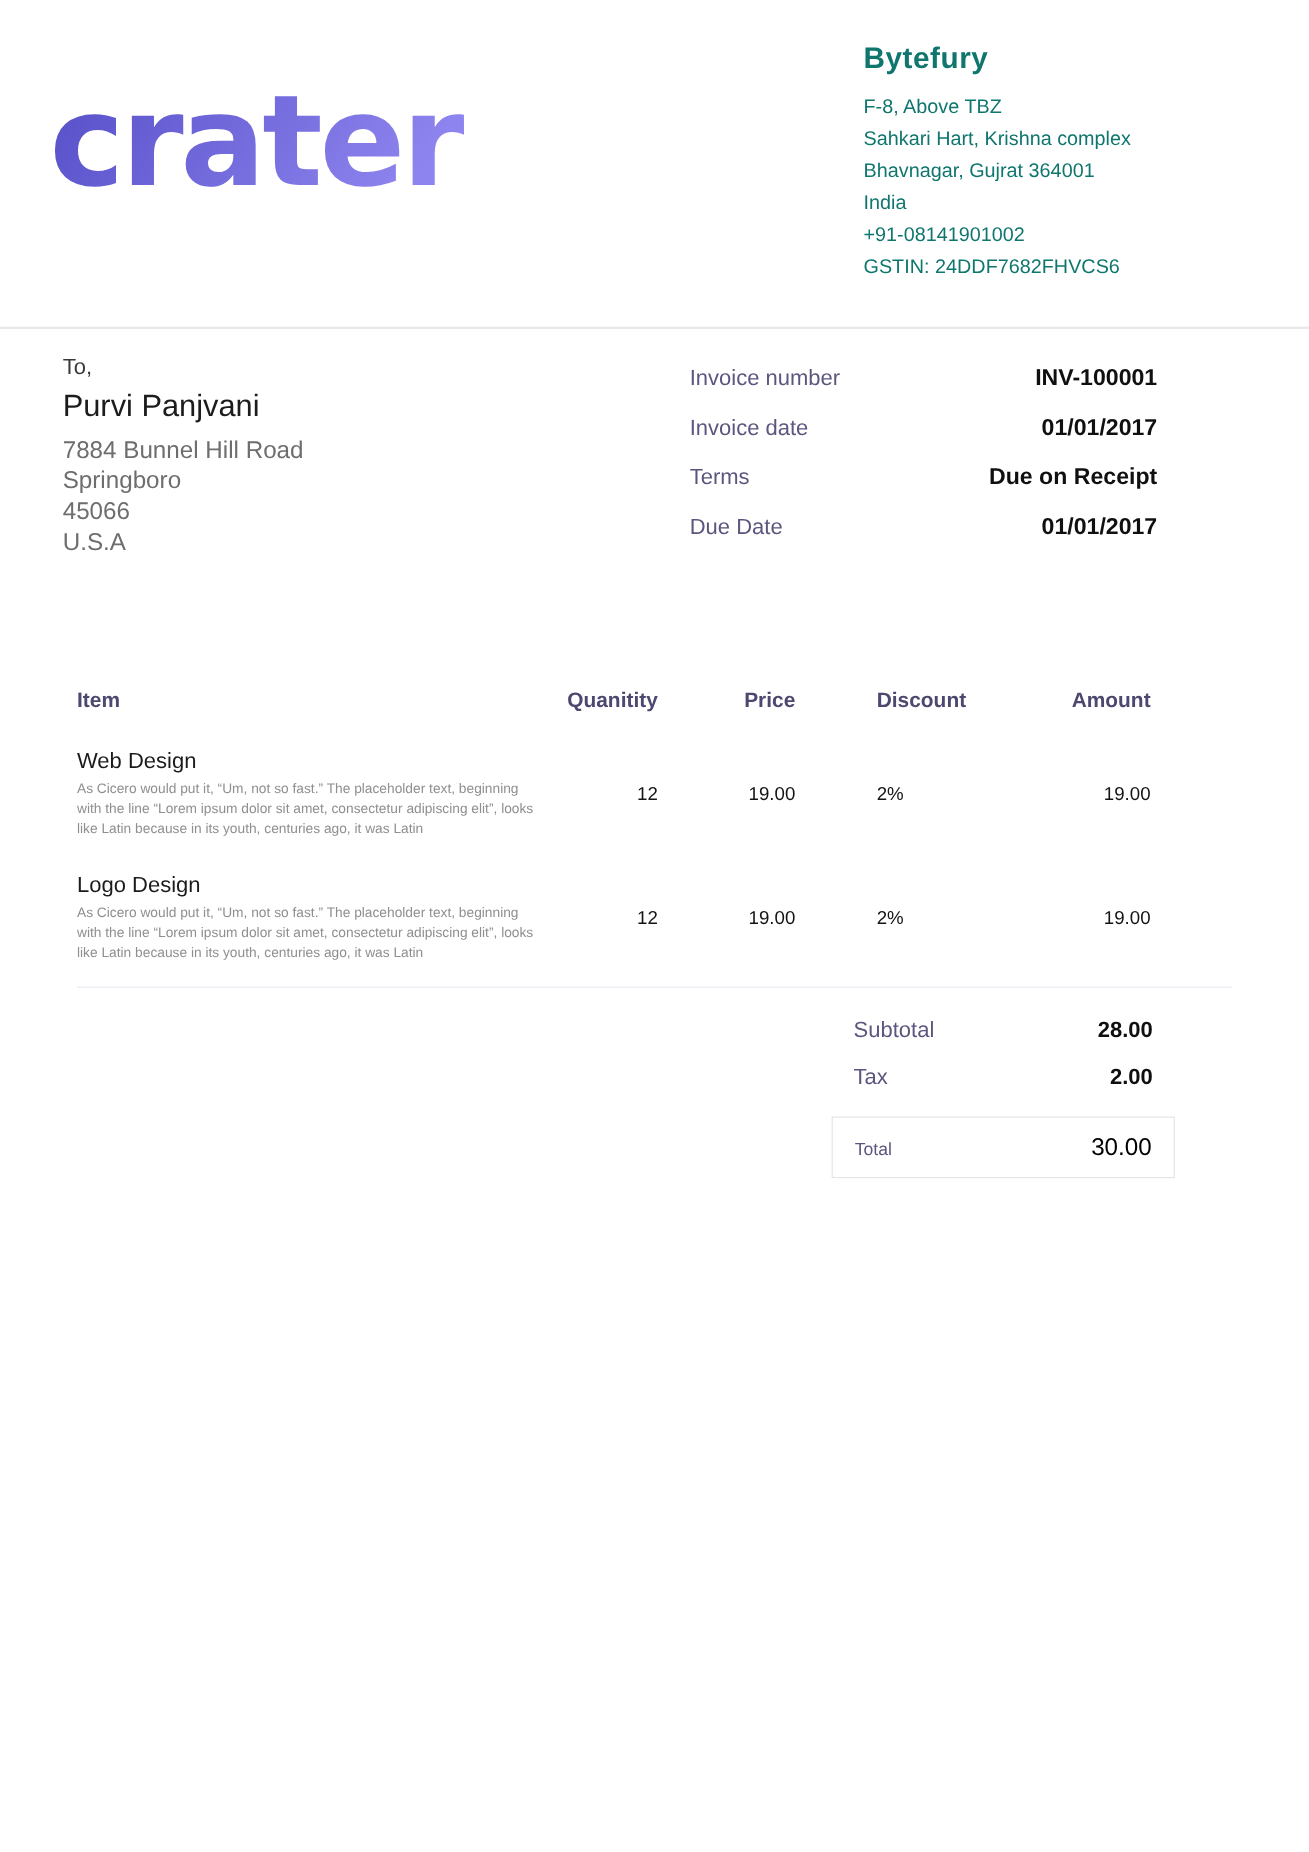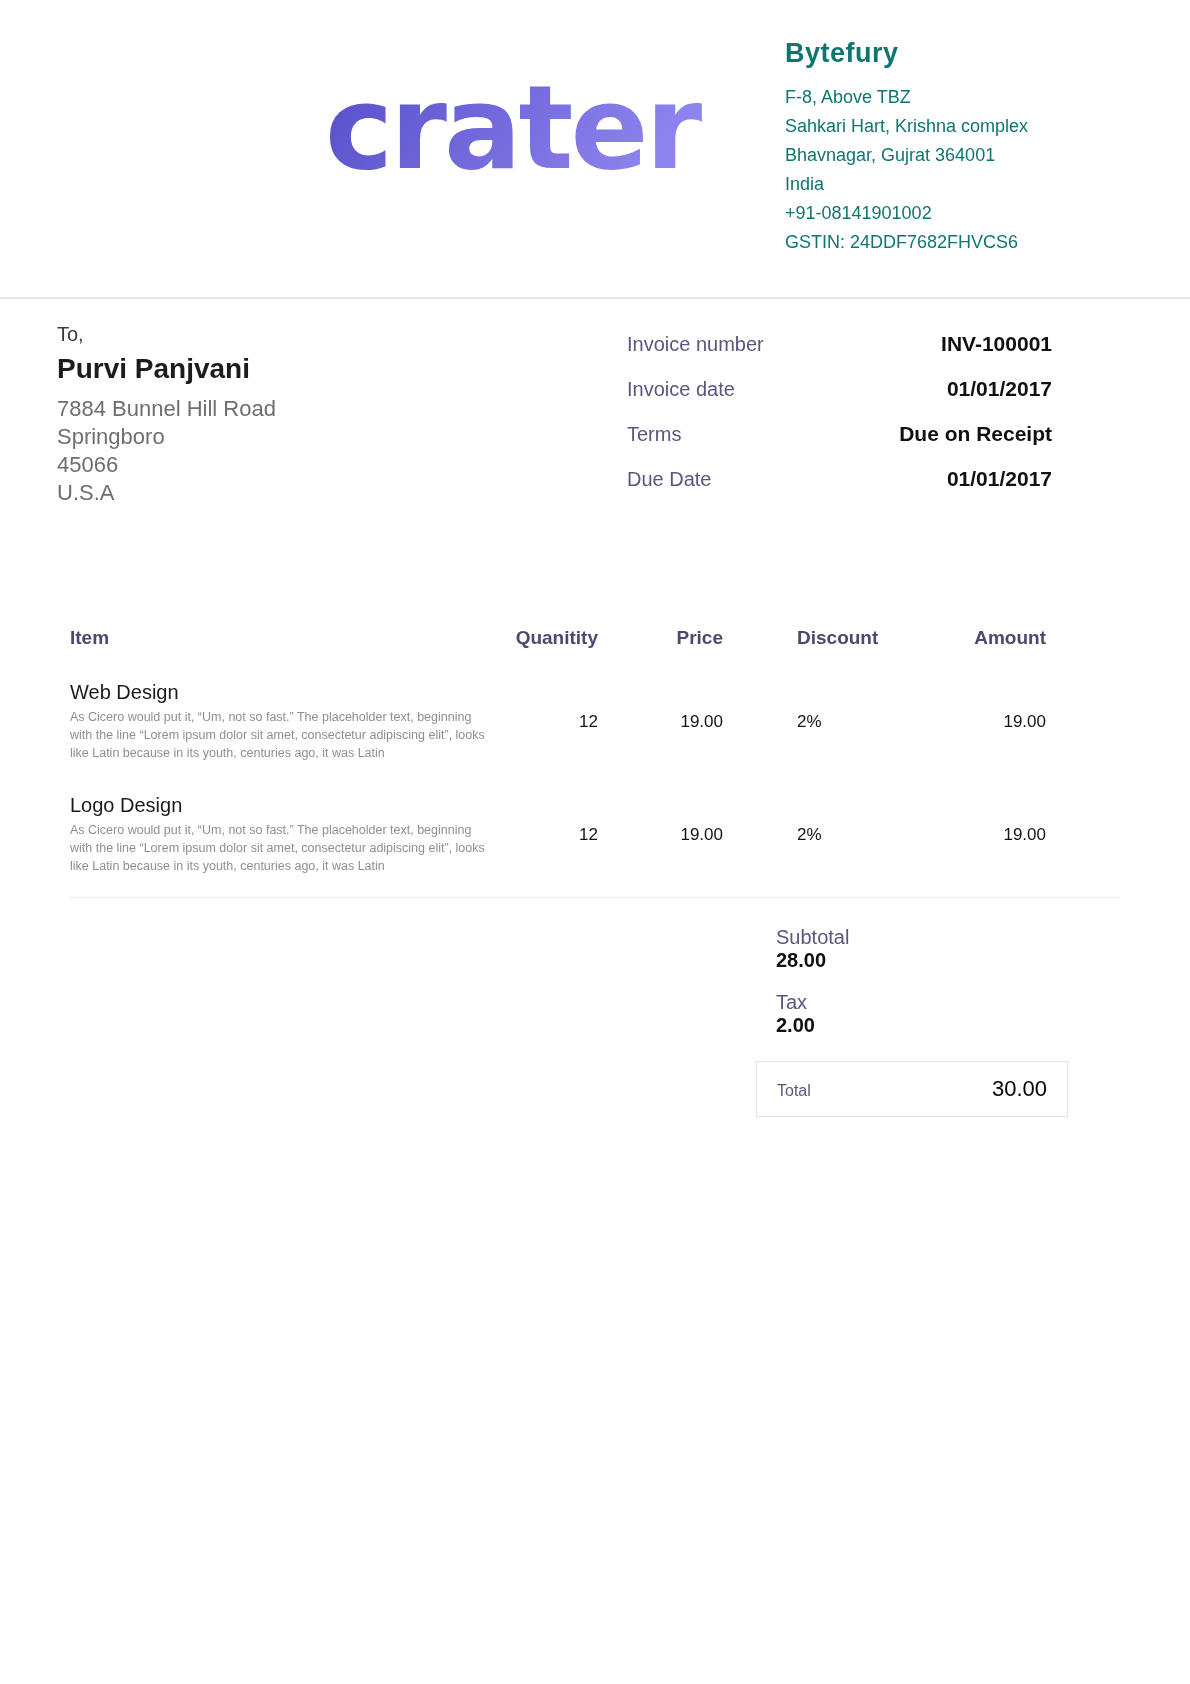--- a/index.html
+++ b/index.html
@@ -7,38 +7,38 @@
   body {
     width: 1190px; height: 1684px;
     font-family: "Liberation Sans", sans-serif;
     color: #141414;
     position: relative;
     overflow: hidden;
   }
 
   
   .header {
-    display: flex; justify-content: flex-end; align-items: flex-start;
+    display: flex; justify-content: space-between; align-items: flex-start;
     padding: 38px 70px 40px 45px;
     border-bottom: 2px solid #e8e8e8;
     min-height: 295px;
   }
   .logo-wrap { margin-top: 30px; }
   .company { width: 335px; }
   .company-name { font-size: 27px; font-weight: 800; color: #0f766e; letter-spacing: 0.5px; margin-bottom: 14px; }
   .company-line { font-size: 18px; color: #0f766e; line-height: 29px; }
 
   
   .parties {
     display: flex; justify-content: space-between;
     padding: 20px 70px 0 57px;
     gap: 10px;
   }
   .billto-label { font-size: 20px; color: #3a3a3a; line-height: 30px; }
-  .billto-name { font-size: 28px; font-weight: 700; color: #1c1c1c; line-height: 40px; margin-bottom: 6px; }
+  .billto-name { font-size: 28px; font-weight: 400; color: #1c1c1c; line-height: 40px; margin-bottom: 6px; }
   .billto-line { font-size: 22px; color: #6e6e6e; line-height: 28px; }
 
   .meta { width: 425px; margin-top: 13px; margin-right: 68px; }
   .meta-row { display: flex; justify-content: space-between; align-items: baseline; margin-bottom: 21px; }
   .meta-label { font-size: 20px; color: #5a567e; }
   .meta-value { font-size: 21px; color: #101010; font-weight: 700; text-align: right; }
 
   
   .items { padding: 0 70px; margin-top: 115px; }
   .tbl-grid {
@@ -53,21 +53,21 @@
   .c4 { text-align: left; padding-left: 74px; }
   .item-row { margin-top: 32px; }
   .item-name { font-size: 20px; font-weight: 500; color: #1b1b1b; margin-bottom: 4px; }
   .item-desc { font-size: 12.5px; color: #8f8f8f; line-height: 18px; max-width: 420px; }
   .num { font-size: 17px; color: #141414; font-weight: 500; }
 
   .items-divider { border-bottom: 1px solid #e9e9f1; margin: 22px 70px 0 70px; }
 
   
   .totals { width: 312px; margin: 28px 122px 0 auto; }
-  .totals-row { display: flex; justify-content: space-between; align-items: baseline; padding: 0 20px; margin-bottom: 19px; flex-direction: column; }
+  .totals-row { display: flex; justify-content: space-between; align-items: baseline; padding: 0 20px; margin-bottom: 19px; }
   .totals-label { font-size: 20px; color: #5a567e; }
   .totals-value { font-size: 20px; font-weight: 600; color: #0f0f0f; }
   .total-box {
     border: 1px solid #e3e3e3;
     margin-top: 24px;
     padding: 14px 20px;
     display: flex; justify-content: space-between; align-items: baseline;
   }
   .total-label { font-size: 16px; color: #5a567e; }
   .total-value { font-size: 22px; font-weight: normal; color: #000000; }

